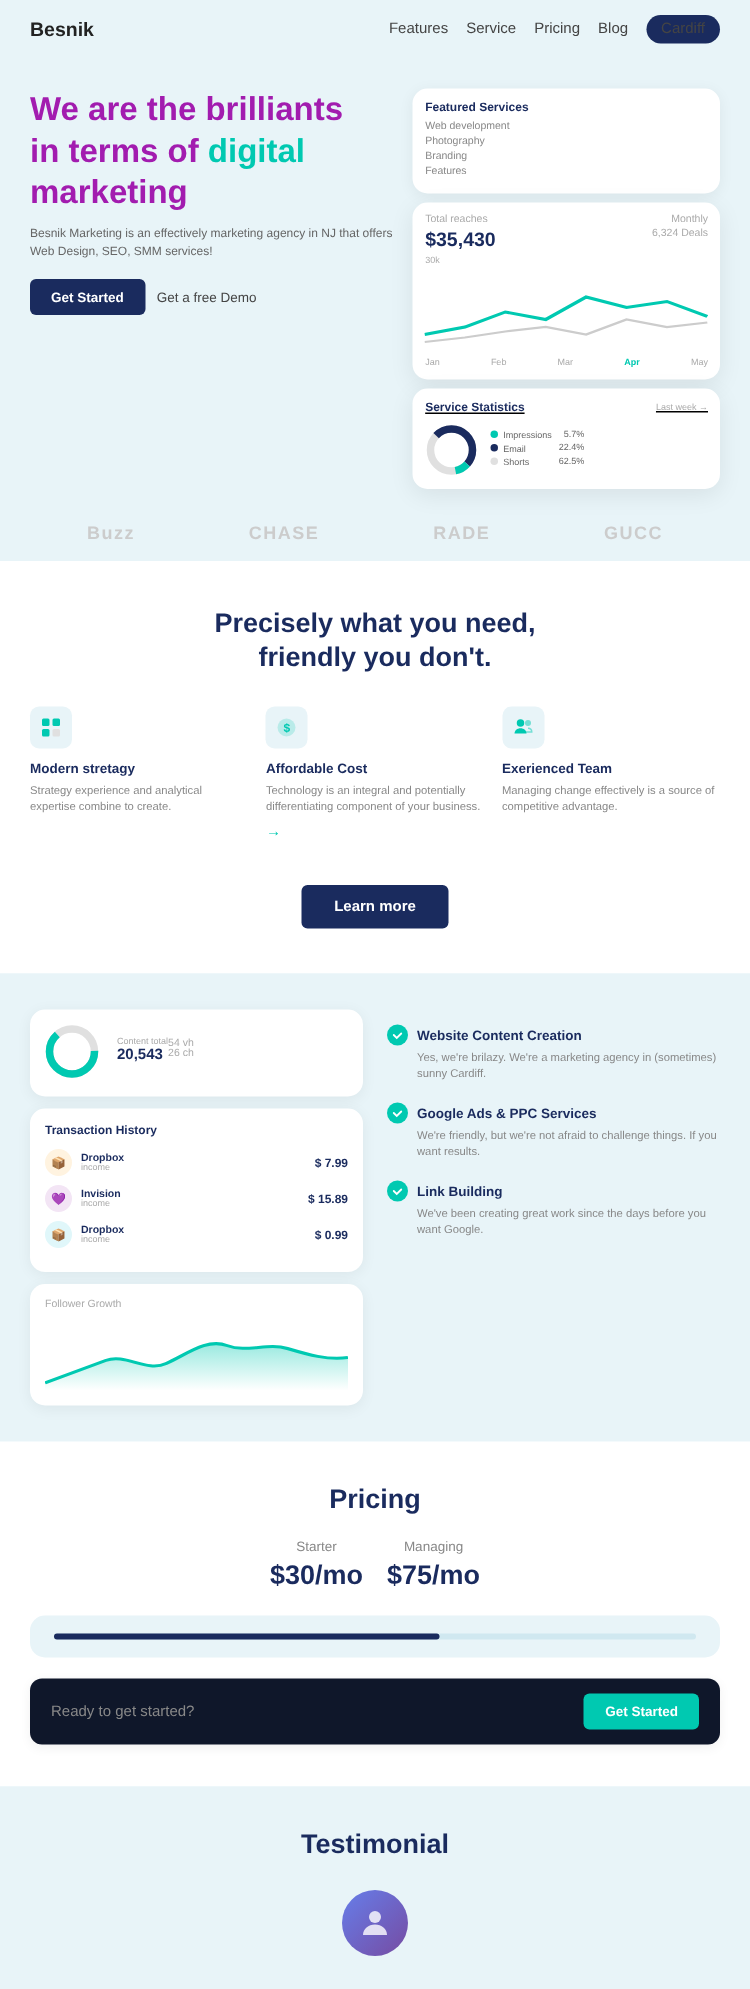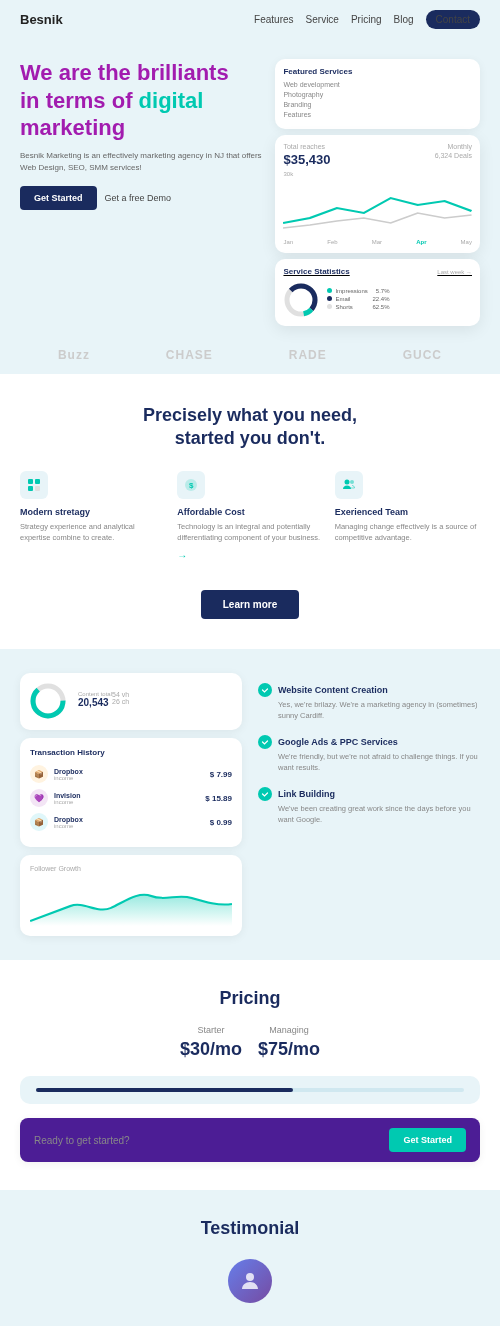--- a/index.html
+++ b/index.html
@@ -131,21 +131,21 @@
     .pricing-cards { display: flex; gap: 16px; justify-content: center; margin-bottom: 16px; }
     .pricing-card { text-align: center; }
     .pricing-plan { font-size: 9px; color: #888; margin-bottom: 4px; }
     .pricing-price { font-size: 18px; font-weight: 800; color: #1a2b5e; }
 
     .pricing-slider-area { background: #e8f4f8; border-radius: 10px; padding: 12px 16px; margin-bottom: 14px; }
     .slider-label { display: flex; justify-content: space-between; font-size: 8px; color: #666; margin-bottom: 6px; }
     .slider-track { width: 100%; height: 4px; background: #d0e8f0; border-radius: 2px; position: relative; }
     .slider-fill { width: 60%; height: 100%; background: #1a2b5e; border-radius: 2px; }
 
-    .cta-bar { display: flex; align-items: center; justify-content: space-between; background: #4c1d95; border-radius: 8px; padding: 10px 14px; box-shadow: 0 2px 8px rgba(0,0,0,0.06); gap: 24px; }
+    .cta-bar { display: flex; align-items: center; justify-content: space-between; background: #0f172a; border-radius: 8px; padding: 10px 14px; box-shadow: 0 2px 8px rgba(0,0,0,0.06); gap: 24px; }
     .cta-text { font-size: 10px; color: #888; }
     .cta-btn { background: #00c9b1; color: #fff; padding: 7px 14px; border-radius: 4px; font-size: 9px; font-weight: 600; border: none; cursor: pointer; }
 
     
     .testimonial-section { background: #e8f4f8; padding: 28px 20px; text-align: center; }
     .testimonial-title { font-size: 18px; font-weight: 800; color: #1a2b5e; margin-bottom: 20px; }
     .avatar-circle {
       width: 44px; height: 44px; border-radius: 50%; background: linear-gradient(135deg, #667eea, #764ba2);
       display: flex; align-items: center; justify-content: center; margin: 0 auto 8px;
       font-size: 18px;
@@ -161,21 +161,21 @@
 </head>
 <body>
 
 <nav>
   <span class="nav-logo">Besnik</span>
   <div class="nav-links">
     <a>Features</a>
     <a>Service</a>
     <a>Pricing</a>
     <a>Blog</a>
-    <a class="nav-contact">Contact</a>
+    <a class="nav-contact">Cardiff</a>
   </div>
 </nav>
 
 <section class="hero">
   <div class="hero-left">
     <h1 class="hero-title">
       <span>We are the brilliants</span><br>
       <span>in terms of </span><span style="color:#00c9b1;">digital</span><br>
       <span>marketing</span>
     </h1>
@@ -257,21 +257,21 @@
 <div class="brands">
   <span class="brand-item">Buzz</span>
   <span class="brand-item">CHASE</span>
   <span class="brand-item">RADE</span>
   <span class="brand-item">GUCC</span>
 </div>
 
 <section class="features-section">
   <h2 class="section-title">
     <span>Precisely what you need,</span><br>
-    <span>started you don't.</span>
+    <span>friendly you don't.</span>
   </h2>
   <div class="features-grid">
 
     <div class="feature-card">
       <div class="feature-icon">
         <svg viewBox="0 0 14 14" fill="none">
           <rect x="1" y="1" width="5" height="5" rx="1" fill="#00c9b1"></rect>
           <rect x="8" y="1" width="5" height="5" rx="1" fill="#00c9b1"></rect>
           <rect x="1" y="8" width="5" height="5" rx="1" fill="#00c9b1"></rect>
           <rect x="8" y="8" width="5" height="5" rx="1" fill="#e0e0e0"></rect>

